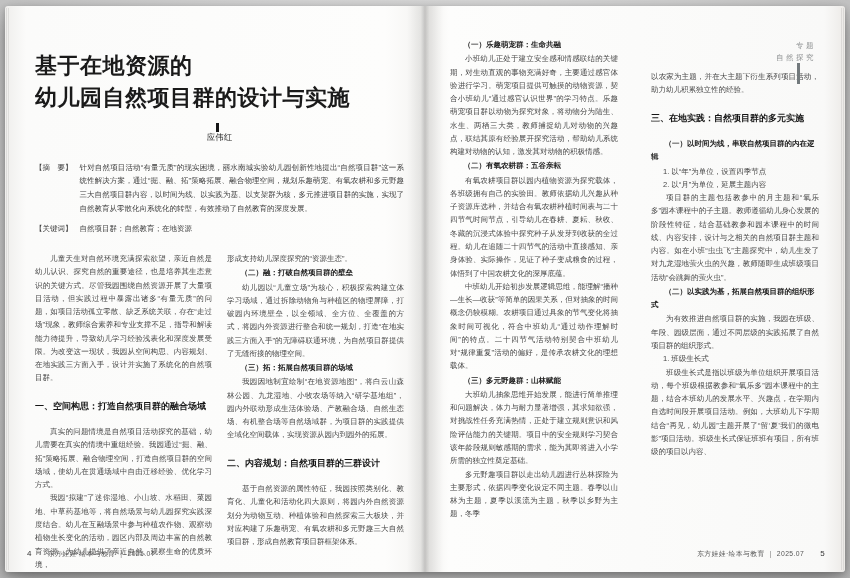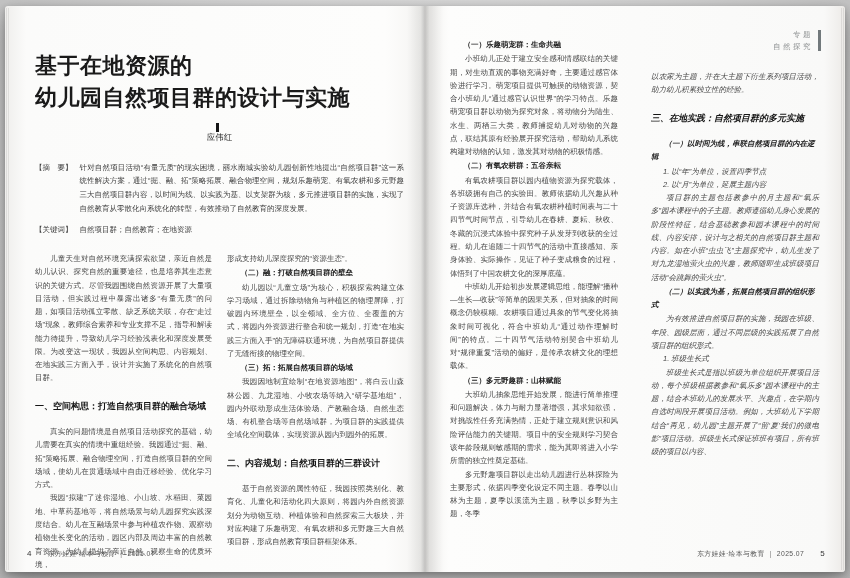--- a/index.html
+++ b/index.html
@@ -47,37 +47,37 @@
   
   .title { font-size: 22px; font-weight: 700; color: #1a1a1a; line-height: 1.45; letter-spacing: .5px; margin: 12px 0 9px; }
   .title span { display: block; }
   .author { display: flex; align-items: center; font-size: 8.5px; color: #2a2a2a; margin: 0 0 17px; flex-direction: column; }
   .author-bar { width: 3px; height: 9px; background: #161616; margin-right: 4px; }
 
   .hang { display: flex; font-size: 7.5px; line-height: 1.82; color: #404040; }
   .hang-label { white-space: nowrap; margin-right: 7px; }
   .hang-body { flex: 1; text-align: justify; }
   .abstract { margin-bottom: 8px; }
-  .keywords { margin-bottom: 15px; }
+  .keywords { margin-bottom: 15px; font-family: Liberation Mono, monospace; }
 
   
   .cols { display: flex; gap: 15px; }
   .col { flex: 1; min-width: 0; }
   p.body { font-size: 7.5px; line-height: 1.77; color: #474747; text-align: justify; margin: 0; }
   p.ind { text-indent: 2em; }
   p.num { text-indent: 1.6em; }
   .h-section { font-size: 9px; font-weight: 700; color: #161616; margin: 15px 0 12px; line-height: 1.5; }
   .h-sub { font-size: 7.5px; font-weight: 700; color: #222; margin: 1px 0; text-indent: 1.8em; line-height: 1.77; }
 
   
-  .rp-header { position: absolute; top: 23px; right: 24px; display: flex; align-items: center; }
+  .rp-header { position: absolute; top: 34px; right: 24px; display: flex; align-items: center; flex-direction: column; }
   .rp-header-text { text-align: right; font-size: 7.5px; color: #8d9091; line-height: 1.55; letter-spacing: 2.5px; margin-right: 5px; }
   .rp-header-bar { width: 3px; height: 21px; background: #72797c; }
   .rp-cols { margin-top: 15px; gap: 33px; }
-  .rp-col2 { padding-top: 33px; font-style: italic; }
+  .rp-col2 { padding-top: 33px; }
 
   
   .footer { position: absolute; bottom: 13px; font-size: 6.8px; color: #565656; display: flex; align-items: baseline; letter-spacing: .4px; }
   .footer-left { left: 22px; }
   .footer-right { right: 20px; }
   .f-page { font-size: 8px; color: #333; }
   .footer-left .f-page { margin-right: 16px; }
   .footer-right .f-page { margin-left: 16px; }
   .f-sep { margin: 0 5px; color: #7a7a7a; }
 </style>

